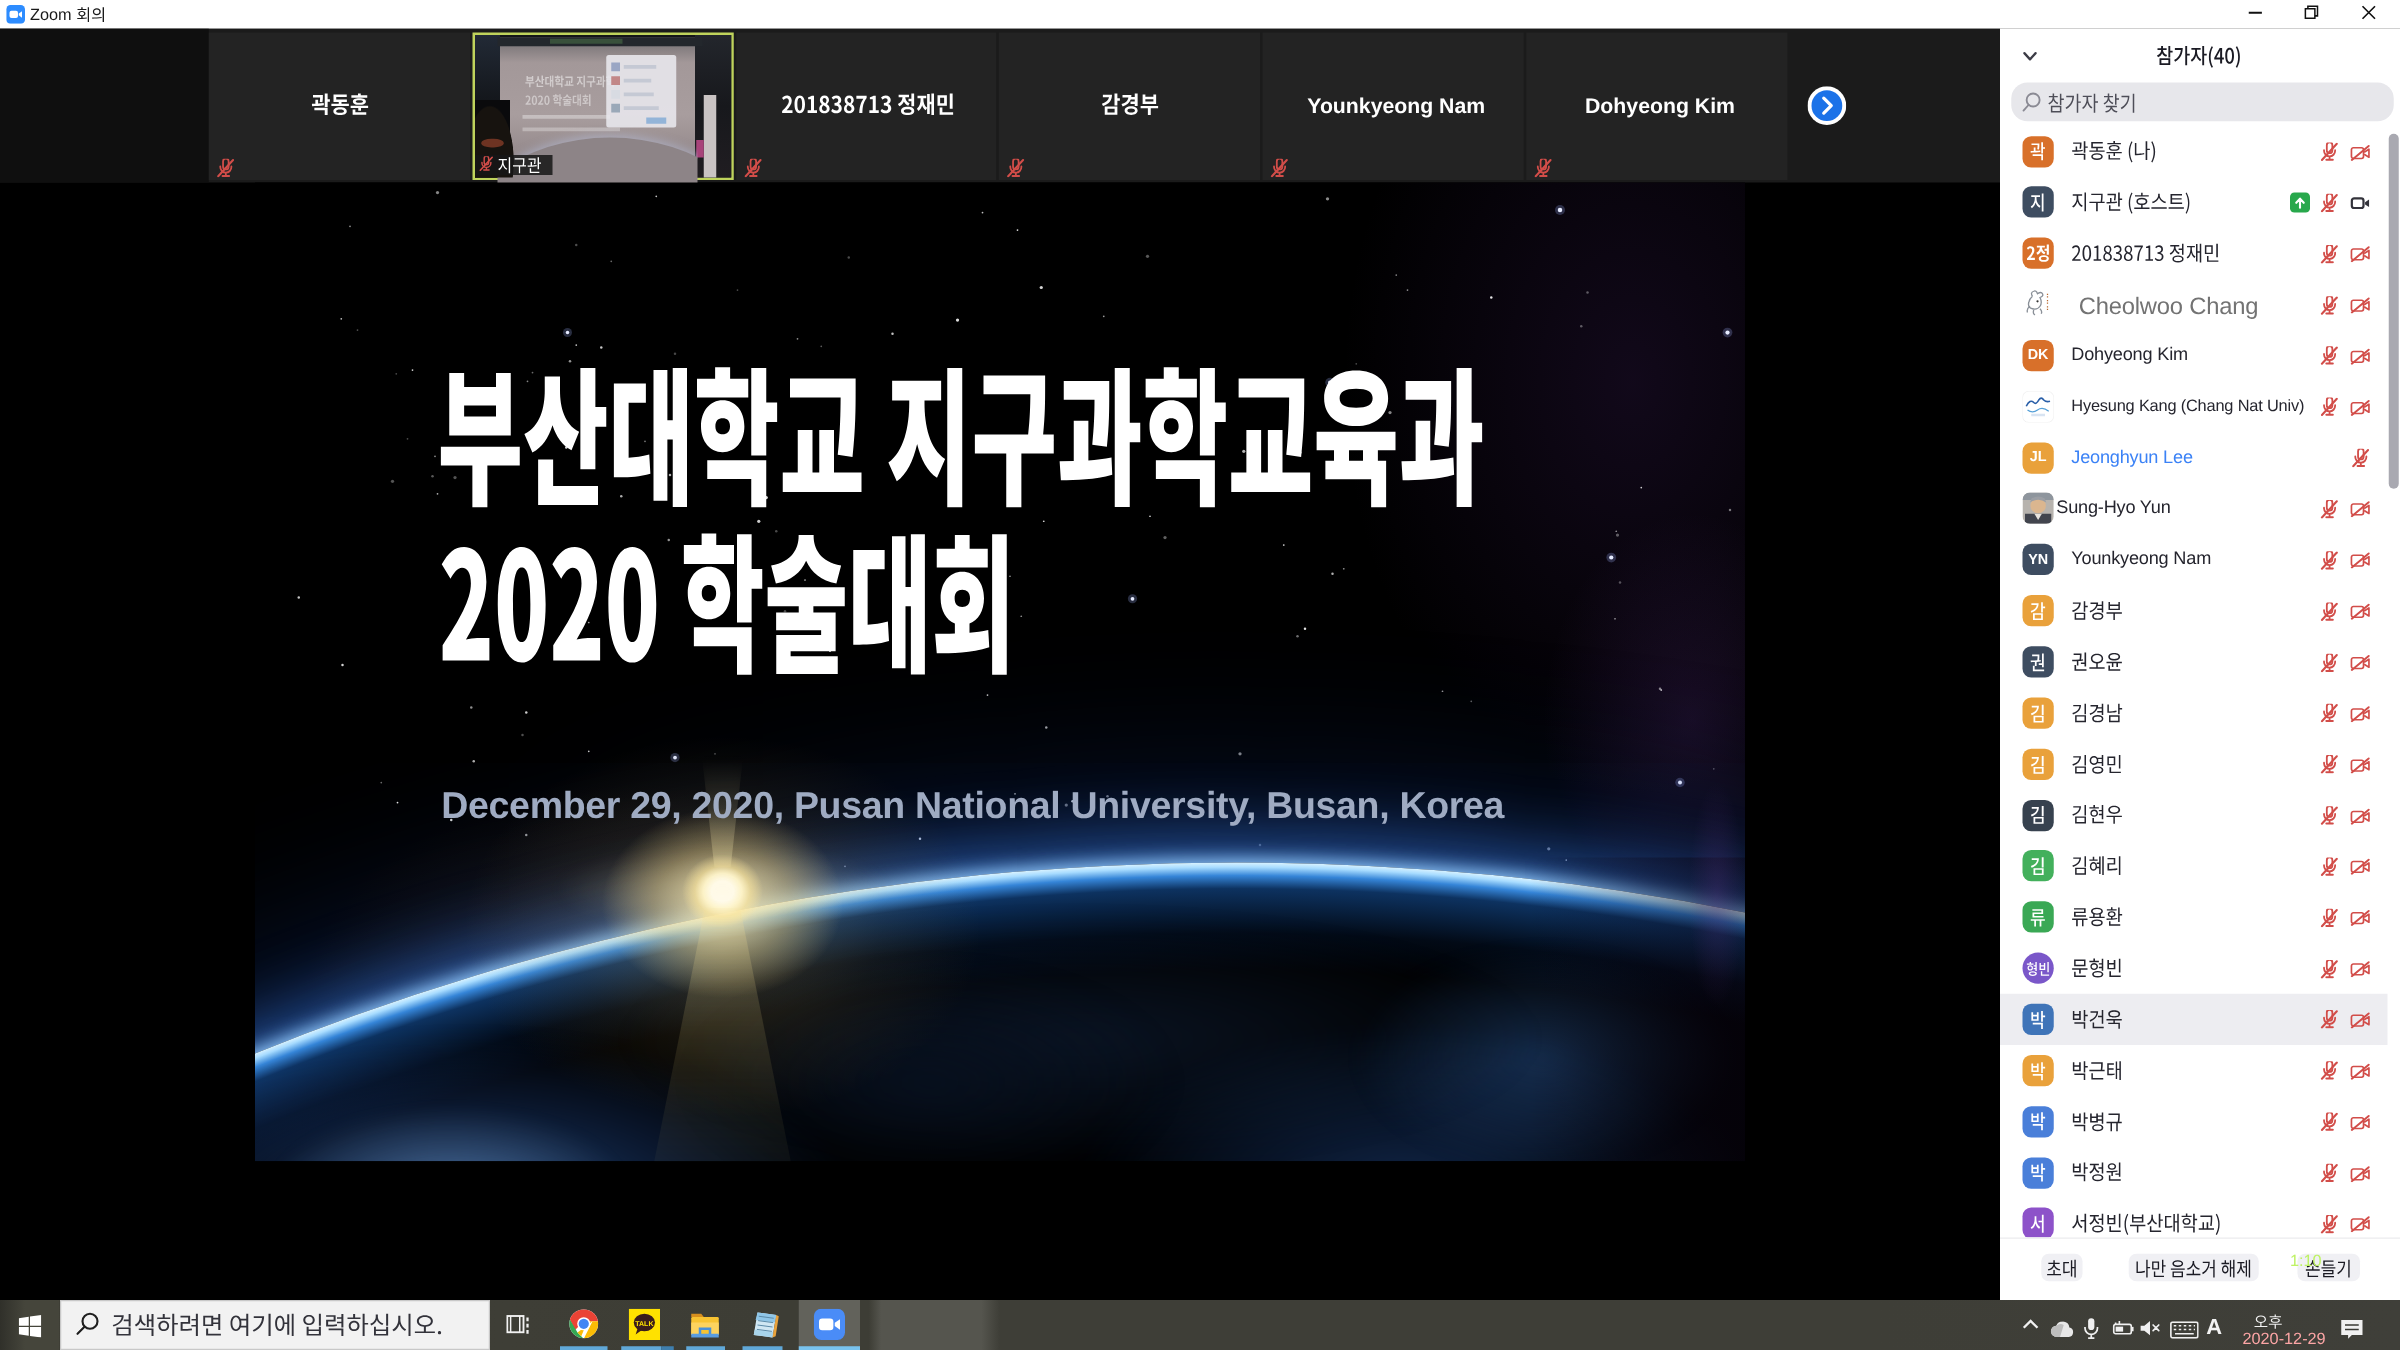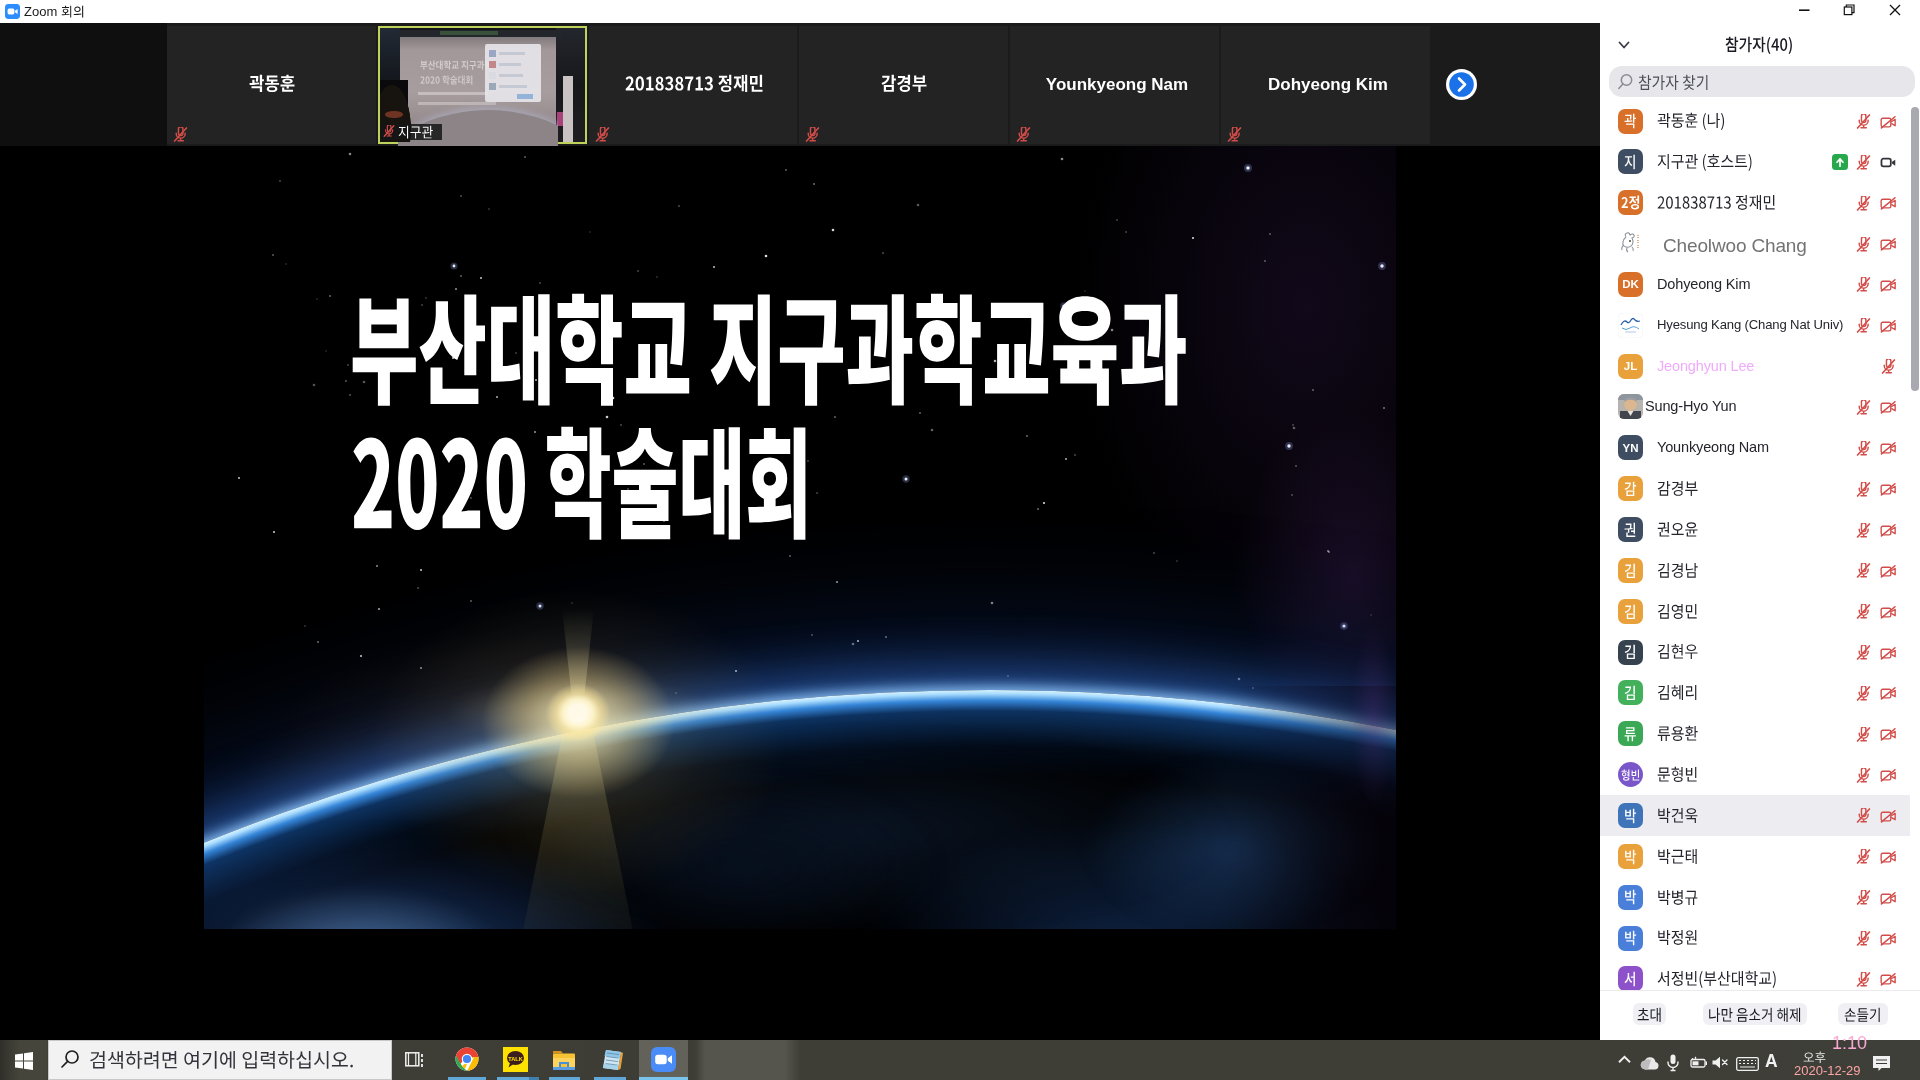--- a/index.html
+++ b/index.html
@@ -273,20 +273,21 @@
 <div class="abs" style="left:-150px;top:-36px;width:300px;height:70px;background:radial-gradient(closest-side,rgba(255,235,170,0.25),transparent 90%);filter:blur(6px)"></div>
 </div>
 <div class="abs" style="left:1020px;top:540px;width:172px;height:243px;background:linear-gradient(90deg,transparent,rgba(10,5,20,0.45) 80%)"></div>
 <div class="abs" style="left:1080px;top:480px;width:112px;height:180px;background:radial-gradient(closest-side at 80% 50%,rgba(90,50,130,0.28),transparent)"></div>
 <svg style="position:absolute;left:146px;top:144.3px;overflow:visible;" width="839" height="119" aria-hidden="true">
         <path fill="#fff" d="M9.4 8.4V58.3H58.6V8.4H46.8V19.6H21.3V8.4ZM21.3 34.4H46.8V43.2H21.3ZM2.7 67.4V82.3H27.9V115.7H39.9V82.3H65.8V67.4Z M85.8 11.2V22.3C85.8 36.2 82 51 69.5 57.1L75.9 71.9C83.8 67.9 88.9 60 92 50.1C95 59.2 99.8 66.4 107.2 70.1L113.3 55.3C101.5 49.4 98 35.6 98 22.3V11.2ZM114.3 4.4V85.3H126.3V51.3H135V35.6H126.3V4.4ZM80.5 77.6V114H128.4V98.8H92.5V77.6Z M172.8 5.9V110.6H183.9V61.5H188.2V115.6H199.6V4.3H188.2V46.2H183.9V5.9ZM141.1 16.8V91.8H146.1C154.2 91.8 161.8 91.5 170.3 89L169.4 73.6C163.6 75.1 158.2 75.8 152.9 76.1V32.2H166.7V16.8Z M228.1 30.1C218 30.1 210.8 38.7 210.8 51C210.8 63.2 218 71.7 228.1 71.7C238.3 71.7 245.5 63.2 245.5 51C245.5 38.7 238.3 30.1 228.1 30.1ZM228.1 44.5C231.6 44.5 234 46.3 234 51C234 55.5 231.6 57.4 228.1 57.4C224.7 57.4 222.3 55.5 222.3 51C222.3 46.3 224.7 44.5 228.1 44.5ZM215.8 78.1V93.1H251V115.7H263V78.1ZM222.1 3.7V12.9H207.6V27.9H248.6V12.9H234.1V3.7ZM251 4.4V74.3H263V47.5H271.7V31.9H263V4.4Z M282 12.8V28H322.5C322.4 39.9 322.2 54.6 320.2 73.7L332 75.5C334.5 52 334.5 36.1 334.5 22.9V12.8ZM305.4 53.9V88H300V53.9H288.2V88H276.2V103.5H339.2V88H317.2V53.9Z M407.8 4.4V115.7H419.8V4.4ZM363.7 14.6V30.3H377.4V32.3C377.4 50.9 373.2 71.2 360.7 80L367.4 95C375.5 89.3 380.7 78.4 383.7 65.1C386.7 77.2 391.8 87 399.6 92.2L406.1 77.1C393.6 69.1 389.6 49.8 389.6 32.3V30.3H402.9V14.6Z M429.9 57.5V72.8H455V115.7H467.1V72.8H493V57.5H484.5C486.1 42.1 486.1 30.7 486.1 20.3V10.3H436.8V25.4H474.3C474.2 34.4 474 44.6 472.5 57.5Z M501 14.7V29.8H525.6C525.6 40.1 525.3 51.3 523.8 65.7L535.5 67.4C537.4 50.1 537.4 37.3 537.4 25.5V14.7ZM498.7 94.2C510.6 94.2 525.9 93.7 539.8 89.8L539.2 75.9C533.4 77.1 527 77.8 520.7 78.3V46.6H509V78.8L497.7 78.9ZM541.8 4.3V115.6H553.8V63.7H562.2V48.1H553.8V4.3Z M587 30.1C576.9 30.1 569.6 38.7 569.6 51C569.6 63.2 576.9 71.7 587 71.7C597.1 71.7 604.4 63.2 604.4 51C604.4 38.7 597.1 30.1 587 30.1ZM587 44.5C590.5 44.5 592.9 46.3 592.9 51C592.9 55.5 590.5 57.4 587 57.4C583.5 57.4 581.1 55.5 581.1 51C581.1 46.3 583.5 44.5 587 44.5ZM574.7 78.1V93.1H609.9V115.7H621.9V78.1ZM581 3.7V12.9H566.5V27.9H607.5V12.9H593V3.7ZM609.9 4.4V74.3H621.9V47.5H630.6V31.9H621.9V4.4Z M640.9 12.8V28H681.3C681.2 39.9 681 54.6 679 73.7L690.9 75.5C693.4 52 693.4 36.1 693.4 22.9V12.8ZM664.3 53.9V88H658.9V53.9H647.1V88H635V103.5H698.1V88H676V53.9Z M734.9 6.3C719.4 6.3 709.3 14.8 709.3 28.5C709.3 42.2 719.4 50.8 734.9 50.8C750.4 50.8 760.5 42.2 760.5 28.5C760.5 14.8 750.4 6.3 734.9 6.3ZM734.9 20.9C743.6 20.9 748.1 23.1 748.1 28.5C748.1 33.9 743.6 36.1 734.9 36.1C726.2 36.1 721.7 33.9 721.7 28.5C721.7 23.1 726.2 20.9 734.9 20.9ZM710.3 78.5V93.4H746.9V115.7H758.9V78.5H752.3V70.2H766.4V55.3H703.3V70.2H717.2V78.5ZM729.2 70.2H740.4V78.5H729.2Z M774.5 14.7V29.8H799C799 40.1 798.8 51.3 797.3 65.7L809 67.4C810.9 50.1 810.9 37.3 810.9 25.5V14.7ZM772.1 94.2C784.1 94.2 799.4 93.7 813.3 89.8L812.7 75.9C806.8 77.1 800.5 77.8 794.2 78.3V46.6H782.5V78.8L771.2 78.9ZM815.3 4.3V115.6H827.3V63.7H835.7V48.1H827.3V4.3Z"></path>
       </svg>
 <svg style="position:absolute;left:147px;top:277.3px;overflow:visible;" width="463" height="120" aria-hidden="true">
         <path fill="#fff" d="M3.1 105.3H40.5V87.4H30.7C28.2 87.4 24.5 88 21.8 88.6C30.1 74.8 38.1 57.9 38.1 42.6C38.1 25.6 30.8 14.6 20.3 14.6C12.6 14.6 7.7 19 2.4 28.4L9.4 39.9C12.1 35.3 14.9 31.2 18.6 31.2C23 31.2 25.7 35.7 25.7 43.8C25.7 56.7 16.6 72.9 3.1 93.1Z M66.4 107C77.8 107 85.5 91 85.5 60.3C85.5 29.8 77.8 14.6 66.4 14.6C55 14.6 47.2 29.7 47.2 60.3C47.2 91 55 107 66.4 107ZM66.4 90.5C62.6 90.5 59.4 84.8 59.4 60.3C59.4 36 62.6 30.9 66.4 30.9C70.3 30.9 73.3 36 73.3 60.3C73.3 84.8 70.3 90.5 66.4 90.5Z M91.6 105.3H129.1V87.4H119.2C116.7 87.4 113 88 110.3 88.6C118.6 74.8 126.6 57.9 126.6 42.6C126.6 25.6 119.3 14.6 108.9 14.6C101.2 14.6 96.2 19 90.9 28.4L98 39.9C100.6 35.3 103.4 31.2 107.1 31.2C111.5 31.2 114.2 35.7 114.2 43.8C114.2 56.7 105.1 72.9 91.6 93.1Z M154.9 107C166.3 107 174 91 174 60.3C174 29.8 166.3 14.6 154.9 14.6C143.5 14.6 135.7 29.7 135.7 60.3C135.7 91 143.5 107 154.9 107ZM154.9 90.5C151.1 90.5 148 84.8 148 60.3C148 36 151.1 30.9 154.9 30.9C158.8 30.9 161.8 36 161.8 60.3C161.8 84.8 158.8 90.5 154.9 90.5Z M216.2 30.4C206.3 30.4 199.2 39 199.2 51.5C199.2 63.8 206.3 72.3 216.2 72.3C226.1 72.3 233.2 63.8 233.2 51.5C233.2 39 226.1 30.4 216.2 30.4ZM216.2 44.9C219.6 44.9 221.9 46.7 221.9 51.5C221.9 56 219.6 57.9 216.2 57.9C212.8 57.9 210.4 56 210.4 51.5C210.4 46.7 212.8 44.9 216.2 44.9ZM204.1 78.8V94H238.6V116.7H250.3V78.8ZM210.3 3.7V13H196.1V28.1H236.2V13H222V3.7ZM238.6 4.4V74.9H250.3V47.9H258.8V32.2H250.3V4.4Z M287.9 5V6C287.9 15.2 282.9 26.7 265.9 29.3L269.7 43.7C281.8 41.7 289.7 35 293.9 25.6C298.2 35 306 41.7 318.1 43.7L321.9 29.3C304.9 26.7 299.9 15.2 299.9 6V5ZM270 101.9V116.2H319.2V101.9H281.5V98H317.5V67H299.7V61.9H324.8V46.8H263.1V61.9H288V67H269.9V81.2H305.9V84.9H270Z M362.6 6V111.6H373.4V62H377.7V116.6H388.9V4.3H377.7V46.6H373.4V6ZM331.6 17V92.7H336.5C344.5 92.7 351.9 92.3 360.2 89.8L359.3 74.2C353.6 75.8 348.4 76.5 343.1 76.7V32.4H356.7V17Z M442.7 4.4V116.7H454.4V4.4ZM418.8 48.7C422.4 48.7 425 50.9 425 55.5C425 60.3 422.4 62.5 418.8 62.5C415.2 62.5 412.7 60.3 412.7 55.5C412.7 50.9 415.2 48.7 418.8 48.7ZM418.8 34.4C408.7 34.4 401.5 43 401.5 55.5C401.5 65.5 406 73 412.9 75.8V83.8C407.2 84 401.9 84 397.1 84L398.4 99.5C410.3 99.5 425.8 99.4 440.4 94.7L439.6 80.9C434.8 82 429.7 82.7 424.6 83.2V75.8C431.6 73.1 436.2 65.6 436.2 55.5C436.2 43 429 34.4 418.8 34.4ZM412.9 5V16H398.4V31H439.2V16H424.7V5Z"></path>
       </svg>
+<div class="abs" style="left:149px;top:482px;font-size:30px;font-weight:bold;color:#9fabc2;letter-spacing:-0.25px">December 29, 2020, Pusan National University, Busan, Korea</div>
 </div>
 <div class="abs" style="left:1600px;top:23px;width:320px;height:1017px;background:#fff"></div>
 <svg class="abs" style="left:1618px;top:41px" width="12" height="9" viewBox="0 0 12 9">
 <path d="M1.5 1.5 L6 6.5 L10.5 1.5" fill="none" stroke="#3c3c46" stroke-width="1.8" stroke-linecap="round" stroke-linejoin="round"></path>
     </svg>
 <svg style="position:absolute;left:1725px;top:35.7px;overflow:visible;" width="70" height="17" aria-hidden="true">
       <path fill="#1b1b24" d="M2.6 10.6V16H11.2V10.6ZM9.7 11.9V14.6H4.1V11.9ZM3.9 0.8V2.5H1V3.9H3.9V4C3.9 5.8 2.7 7.6 0.6 8.3L1.4 9.7C3 9.1 4.1 7.9 4.7 6.5C5.3 7.8 6.4 8.9 8 9.4L8.7 8C6.6 7.3 5.4 5.7 5.4 4V3.9H8.3V2.5H5.4V0.8ZM9.7 0.8V9.9H11.2V6H13.1V4.6H11.2V0.8Z M23.2 0.8V16.2H24.7V8.3H26.8V6.9H24.7V0.8ZM14.9 2.4V3.9H19.7C19.4 7.4 17.6 10.1 14.3 12L15.1 13.4C19.6 10.9 21.2 6.9 21.2 2.4Z M28.1 2.3V3.8H31.1V5.3C31.1 7.8 29.7 10.7 27.6 11.9L28.5 13.3C30.1 12.4 31.3 10.5 31.9 8.4C32.5 10.4 33.6 12 35.1 12.9L36 11.5C33.9 10.4 32.6 7.6 32.6 5.3V3.8H35.5V2.3ZM36.8 0.8V16.2H38.3V8.3H40.4V6.9H38.3V0.8Z M44.3 18.1 45.4 17.6C44.1 15.2 43.5 12.3 43.5 9.5C43.5 6.7 44.1 3.9 45.4 1.5L44.3 0.9C42.9 3.5 42.1 6.2 42.1 9.5C42.1 12.9 42.9 15.6 44.3 18.1Z M51.1 14.8H52.7V11.5H54.1V9.9H52.7V2.4H50.7L46.4 10.2V11.5H51.1ZM51.1 9.9H48.1L50.2 6.2C50.5 5.6 50.8 5 51.1 4.3H51.2C51.1 5 51.1 6 51.1 6.7Z M58.7 15C60.8 15 62.2 12.9 62.2 8.6C62.2 4.3 60.8 2.2 58.7 2.2C56.6 2.2 55.2 4.3 55.2 8.6C55.2 12.9 56.6 15 58.7 15ZM58.7 13.5C57.6 13.5 56.8 12.1 56.8 8.6C56.8 5 57.6 3.7 58.7 3.7C59.8 3.7 60.6 5 60.6 8.6C60.6 12.1 59.8 13.5 58.7 13.5Z M64.7 18.1C66.1 15.6 66.9 12.9 66.9 9.5C66.9 6.2 66.1 3.5 64.7 0.9L63.6 1.5C64.9 3.9 65.5 6.7 65.5 9.5C65.5 12.3 64.9 15.2 63.6 17.6Z"></path>
     </svg>
 <div class="abs" style="left:1609px;top:66px;width:306px;height:31px;border-radius:13px;background:#e7e7eb"></div>
 <svg class="abs" style="left:1617px;top:73px" width="17" height="18" viewBox="0 0 17 18">
@@ -371,21 +372,21 @@
       </svg>
 <div class="abs" style="left:57px;top:216.8px;font-size:13.1px;color:#25252e;letter-spacing:-0.15px">Hyesung Kang (Chang Nat Univ)</div>
 <svg class="abs" style="left:255px;top:218.25px" width="17" height="15" viewBox="0 0 14.5 13.5">
         <use href="#micmute"></use>
       </svg>
 <svg class="abs" style="left:280px;top:218.75px" width="16" height="14" viewBox="0 0 15 13.5">
         <use href="#cammute"></use>
       </svg>
 <div class="abs" style="left:18px;top:253.6px;width:25px;height:25px;border-radius:7px;background:#e9a13b"></div>
 <div class="abs" style="left:18px;top:253.6px;width:25px;height:25px;display:flex;align-items:center;justify-content:center;color:#fff;font-weight:bold;font-size:11.5px">JL</div>
-<div class="abs" style="left:57px;top:257.6px;font-size:14.5px;color:#f0abfc;letter-spacing:-0.15px">Jeonghyun Lee</div>
+<div class="abs" style="left:57px;top:257.6px;font-size:14.5px;color:#3b82f6;letter-spacing:-0.15px">Jeonghyun Lee</div>
 <svg class="abs" style="left:280px;top:259.1px" width="17" height="15" viewBox="0 0 14.5 13.5">
         <use href="#micmute"></use>
       </svg>
 <svg class="abs" style="left:18px;top:294.4px" width="25" height="25" viewBox="0 0 25 25">
         <defs>
           <clipPath id="ph7">
             <rect width="25" height="25" rx="6"></rect>
           </clipPath>
         </defs>
 <g clip-path="url(#ph7)">
@@ -689,18 +690,18 @@
 <path d="M10.5 4 l4.5 4.5 M15 4 l-4.5 4.5" stroke="#f0f0f0" stroke-width="1.4" stroke-linecap="round"></path>
     </svg>
 <svg class="abs" style="left:1736px;top:1057px" width="23" height="14" viewBox="0 0 23 14">
 <rect x="0.7" y="0.7" width="21.6" height="12.6" rx="1.5" fill="none" stroke="#f0f0f0" stroke-width="1.3"></rect>
 <path d="M3 3.5 h2 M7 3.5 h2 M11 3.5 h2 M15 3.5 h2 M19 3.5 h1 M3 6.5 h2 M7 6.5 h2 M11 6.5 h2 M15 6.5 h2 M19 6.5 h1 M4 10 h15" stroke="#f0f0f0" stroke-width="1.2"></path>
     </svg>
 <div class="abs" style="left:1765px;top:1051px;width:20px;height:20px;color:#f2f2f2;font-size:17.5px;font-weight:bold;font-family:'Liberation Sans'">A</div>
 <svg style="position:absolute;left:1803px;top:1050.5px;overflow:visible;" width="25" height="12" aria-hidden="true">
       <path fill="#f2f2f2" d="M5.7 2.2C7.5 2.2 8.8 3.1 8.8 4.4C8.8 5.7 7.5 6.5 5.7 6.5C3.9 6.5 2.6 5.7 2.6 4.4C2.6 3.1 3.9 2.2 5.7 2.2ZM0.6 9.7V10.5H10.9V9.7H6.2V7.3C8.3 7.2 9.8 6 9.8 4.4C9.8 2.6 8.1 1.4 5.7 1.4C3.4 1.4 1.6 2.6 1.6 4.4C1.6 6 3.1 7.2 5.2 7.3V9.7Z M17.2 3.4C14.9 3.4 13.6 4.1 13.6 5.3C13.6 6.5 14.9 7.2 17.2 7.2C19.5 7.2 20.9 6.5 20.9 5.3C20.9 4.1 19.5 3.4 17.2 3.4ZM17.2 4.2C18.9 4.2 19.8 4.6 19.8 5.3C19.8 6 18.9 6.4 17.2 6.4C15.6 6.4 14.6 6 14.6 5.3C14.6 4.6 15.6 4.2 17.2 4.2ZM16.7 0.6V1.9H12.7V2.8H21.8V1.9H17.7V0.6ZM12.1 8V8.8H16.7V12H17.7V8.8H22.4V8Z"></path>
     </svg>
-<div class="abs" style="left:1832px;top:1033px;font-size:18px;color:#f9a8d4">1:10</div>
+<div class="abs" style="left:1832px;top:1001px;font-size:13px;color:#bef264">1:10</div>
 <div class="abs" style="left:1794px;top:1062.8px;font-size:13px;color:#fca5a5">2020-12-29</div>
 <svg class="abs" style="left:1872px;top:1055px" width="19" height="17" viewBox="0 0 19 17">
 <path d="M1 1 h17 v12 h-8.5 l-3 3 v-3 H1 Z" fill="#f0f0f0"></path>
 <path d="M4 5 h11 M4 8.5 h11" stroke="#3a3a34" stroke-width="1.2"></path>
     </svg>
 </div>
 </body></html>

